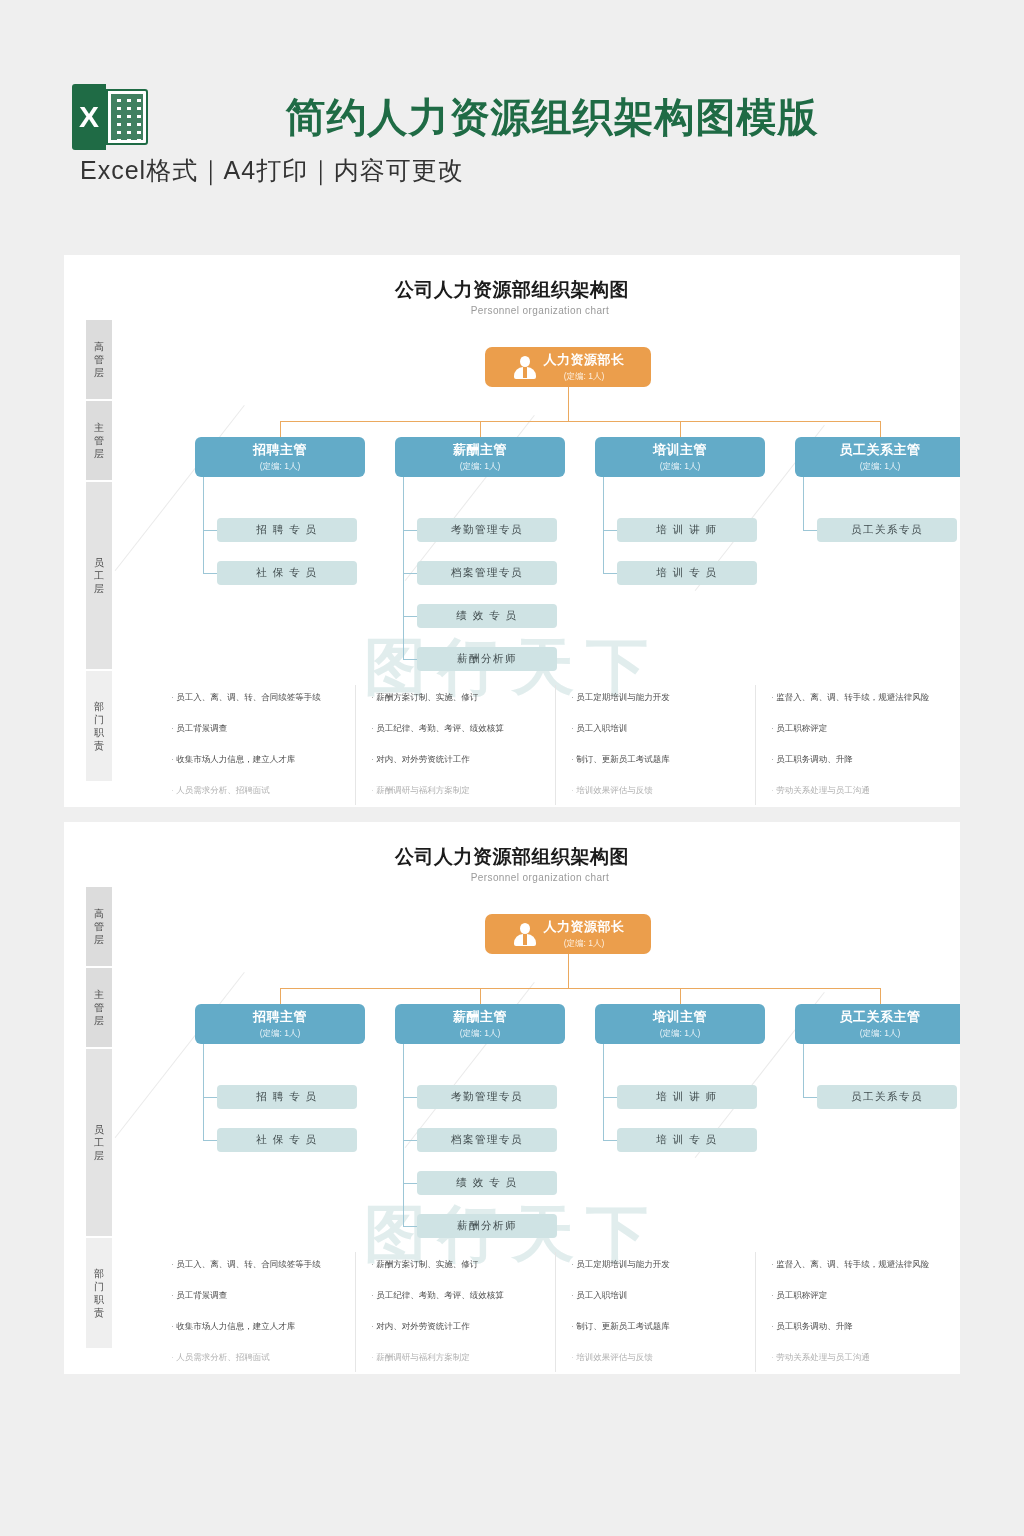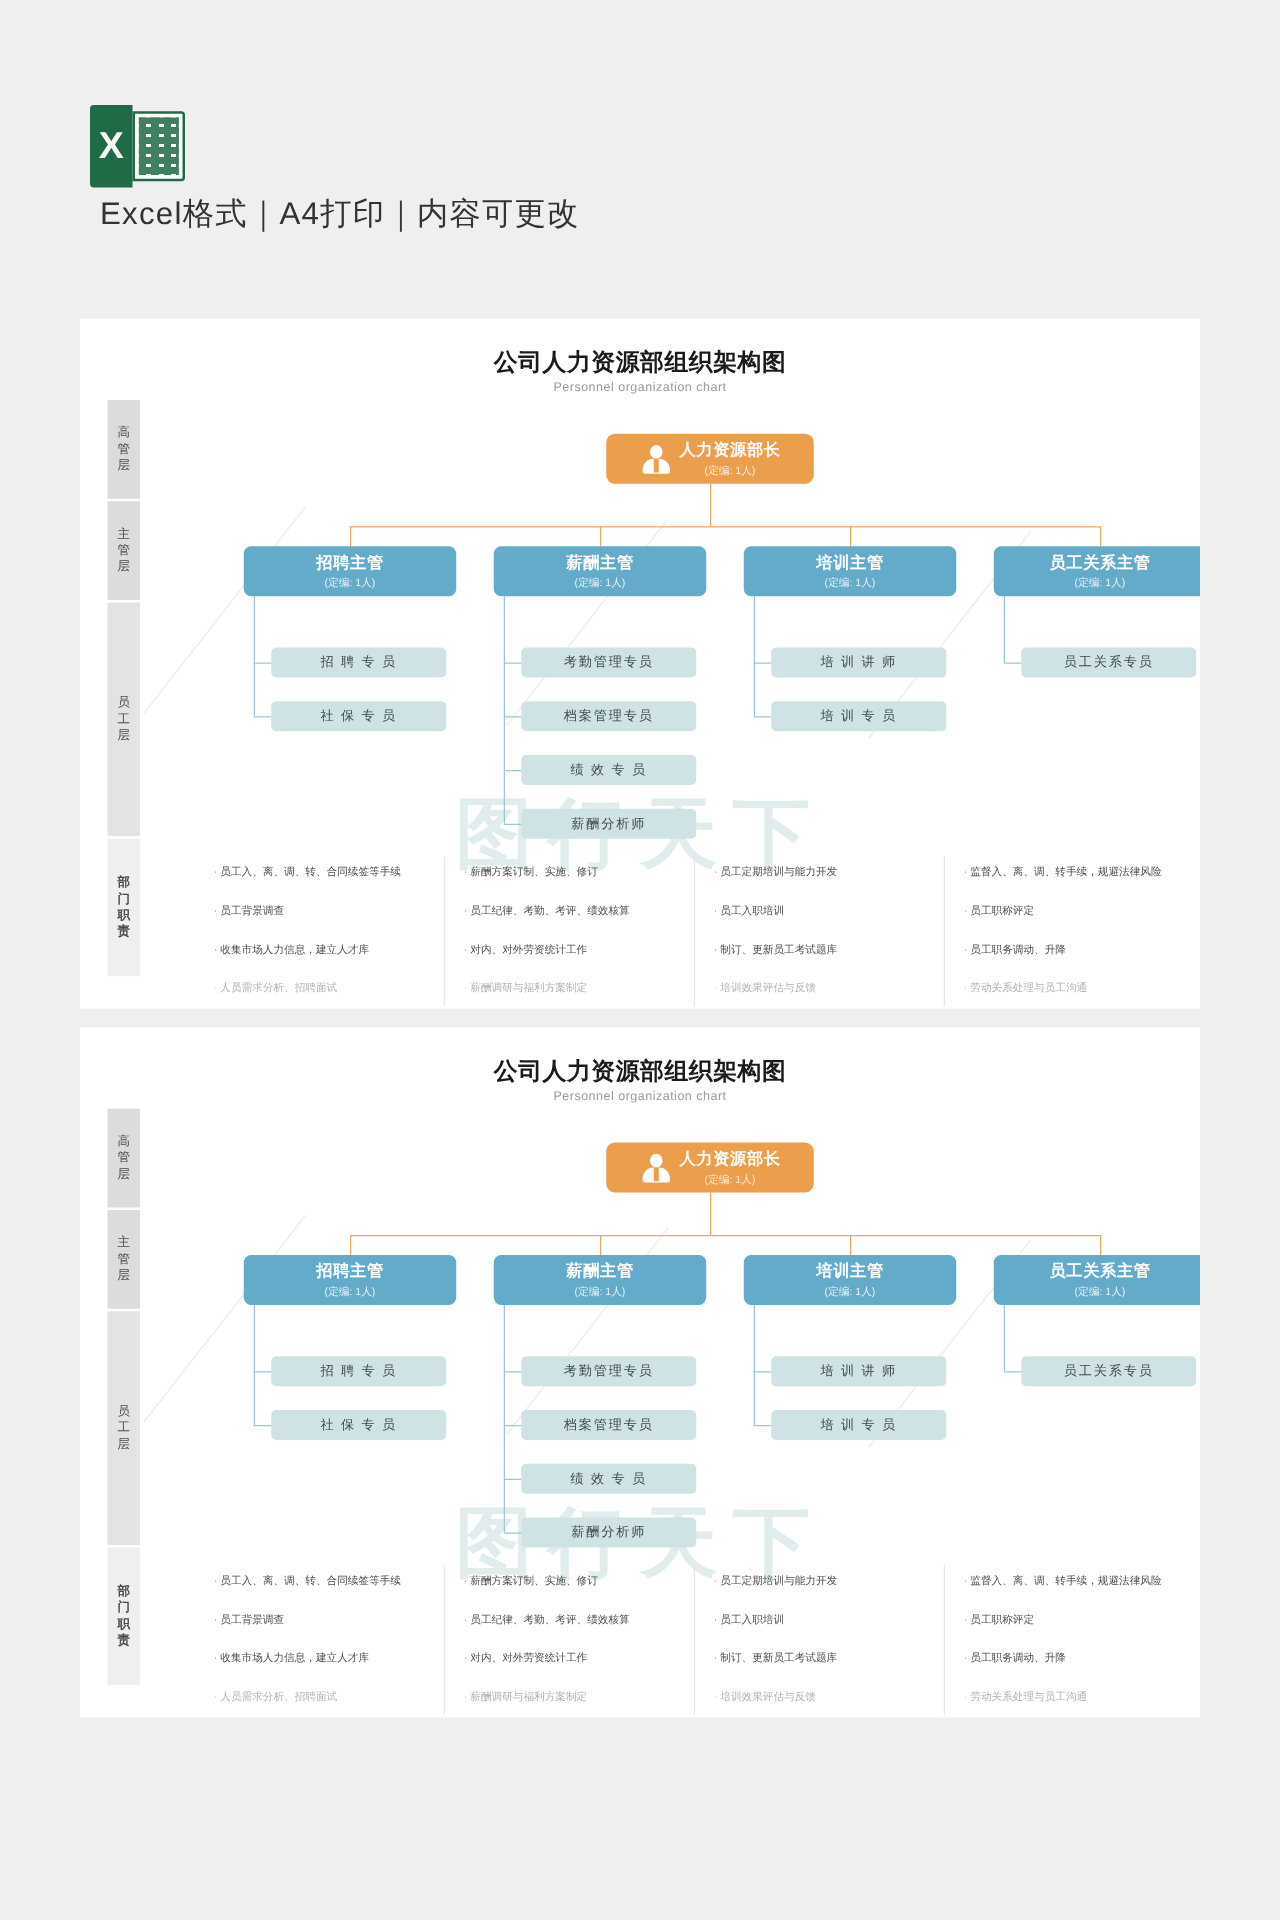--- a/index.html
+++ b/index.html
@@ -56,21 +56,21 @@
   }
   .card.top{top:255px;}
   .card.bottom{top:822px;}
 
   .chart-title{
     position:absolute;left:0;top:22px;width:896px;text-align:center;
     font-size:19px;font-weight:bold;color:#1b1b1b;letter-spacing:.5px;
   }
   .chart-sub{
     position:absolute;left:0;top:50px;width:896px;text-align:center;
-    font-size:10px;color:#9a9a9a;letter-spacing:.4px;
+    font-size:10px;color:#9a9a9a;letter-spacing:.4px;padding-left:28px;
   }
 
   
   .watermark{
     position:absolute;left:300px;top:370px;width:330px;height:90px;
     color:#dceaea;font-size:62px;font-weight:bold;letter-spacing:12px;
     opacity:.85;pointer-events:none;white-space:nowrap;
     font-family:"Liberation Serif",serif;
   }
   .wm-slash{
@@ -81,21 +81,21 @@
   
   .band{
     position:absolute;left:22px;width:26px;background:#dcdcdc;
     color:#4a4a4a;font-size:10px;line-height:13px;text-align:center;
     display:flex;align-items:center;justify-content:center;
   }
   .band span{display:block;width:11px;word-break:break-all;}
   .band.b1{top:65px;height:79px;}
   .band.b2{top:146px;height:79px;}
   .band.b3{top:227px;height:187px;background:#e3e3e3;}
-  .band.b4{top:416px;height:110px;background:#efefef;font-weight:bold;}
+  .band.b4{top:416px;height:110px;background:#efefef;}
 
   
   .node{
     position:absolute;box-sizing:border-box;border-radius:6px;
     display:flex;flex-direction:column;align-items:center;justify-content:center;
   }
   .node-top{
     left:421px;top:92px;width:166px;height:40px;background:#eb9e4c;
     border-radius:7px;flex-direction:row;align-items:center;
   }
@@ -149,20 +149,21 @@
 </head>
 <body>
 
 <div class="header">
   <div class="xl-logo">
     <div class="xl-left">X</div>
     <div class="xl-right">
       <div class="xl-grid"></div>
     </div>
   </div>
+  <div class="header-title">简约人力资源组织架构图模版</div>
   <div class="header-sub">Excel格式｜A4打印｜内容可更改</div>
 </div>
 
 <div class="card top">
     <div class="chart-title">公司人力资源部组织架构图</div>
     <div class="chart-sub">Personnel organization chart</div>
     <div class="wm-slash" style="left: 180px; top: 150px;"></div>
     <div class="wm-slash" style="left: 470px; top: 160px;"></div>
     <div class="wm-slash" style="left: 760px; top: 170px;"></div>
     <div class="watermark">图行天下</div>

